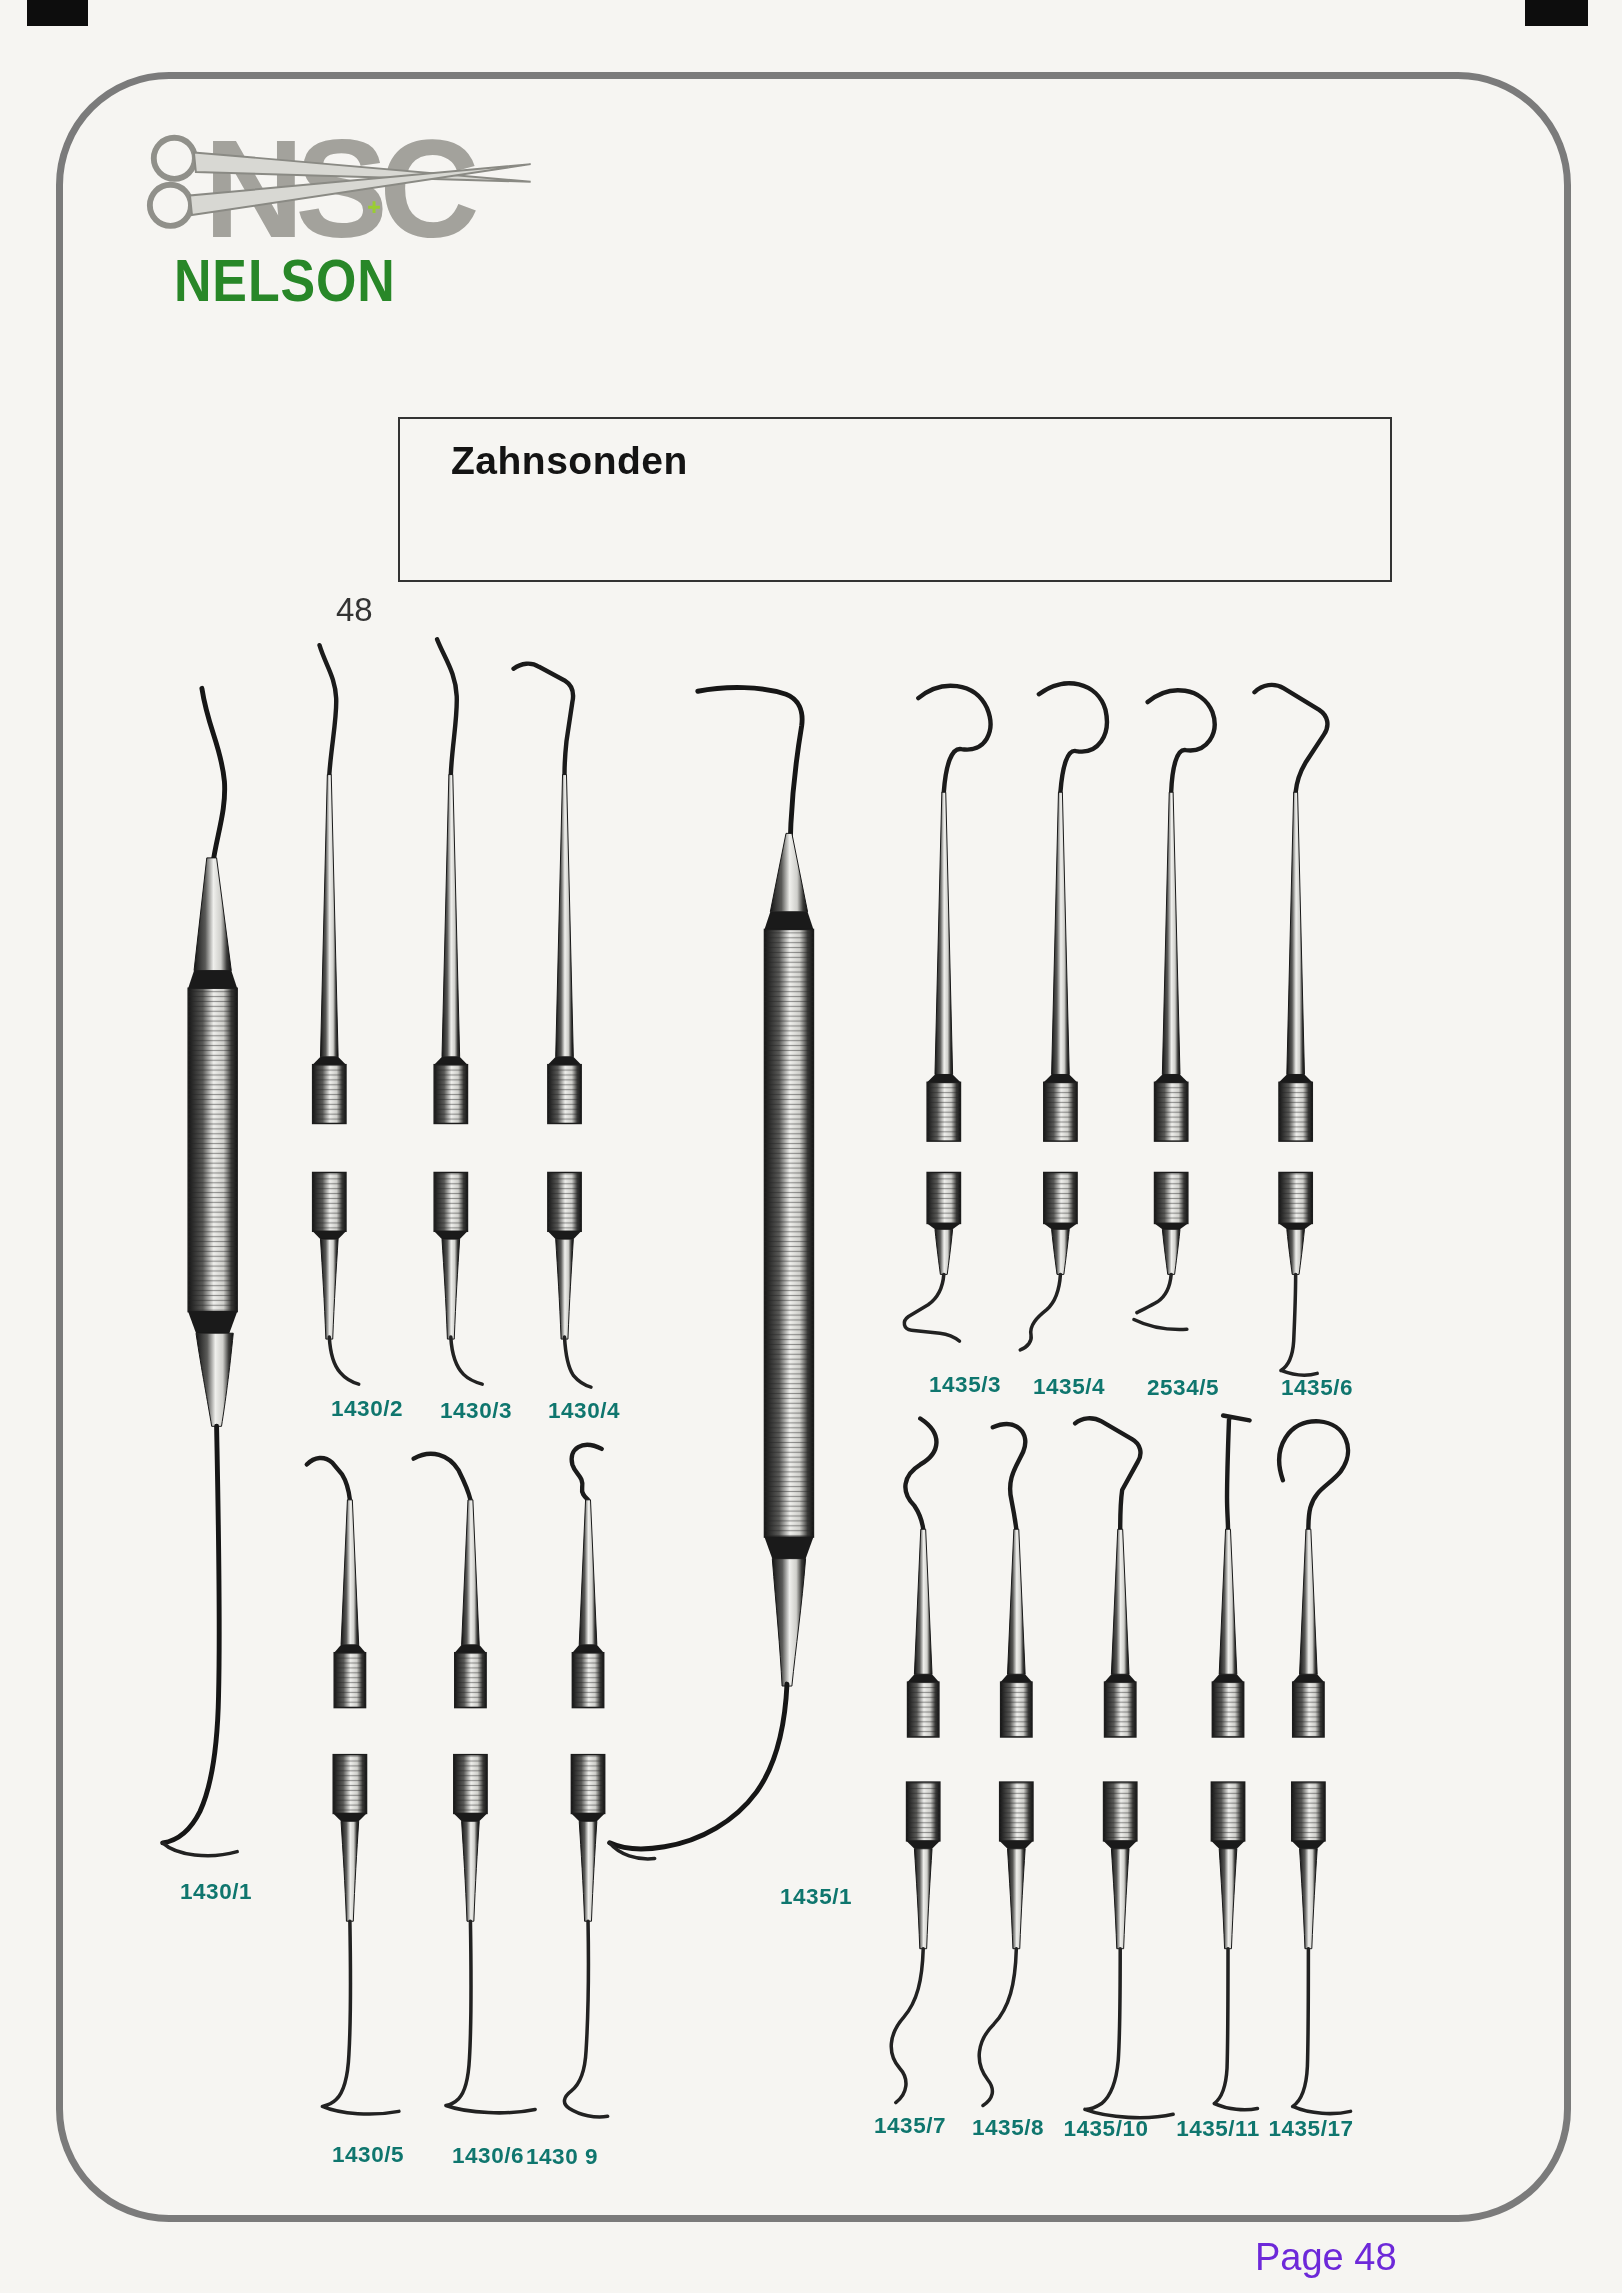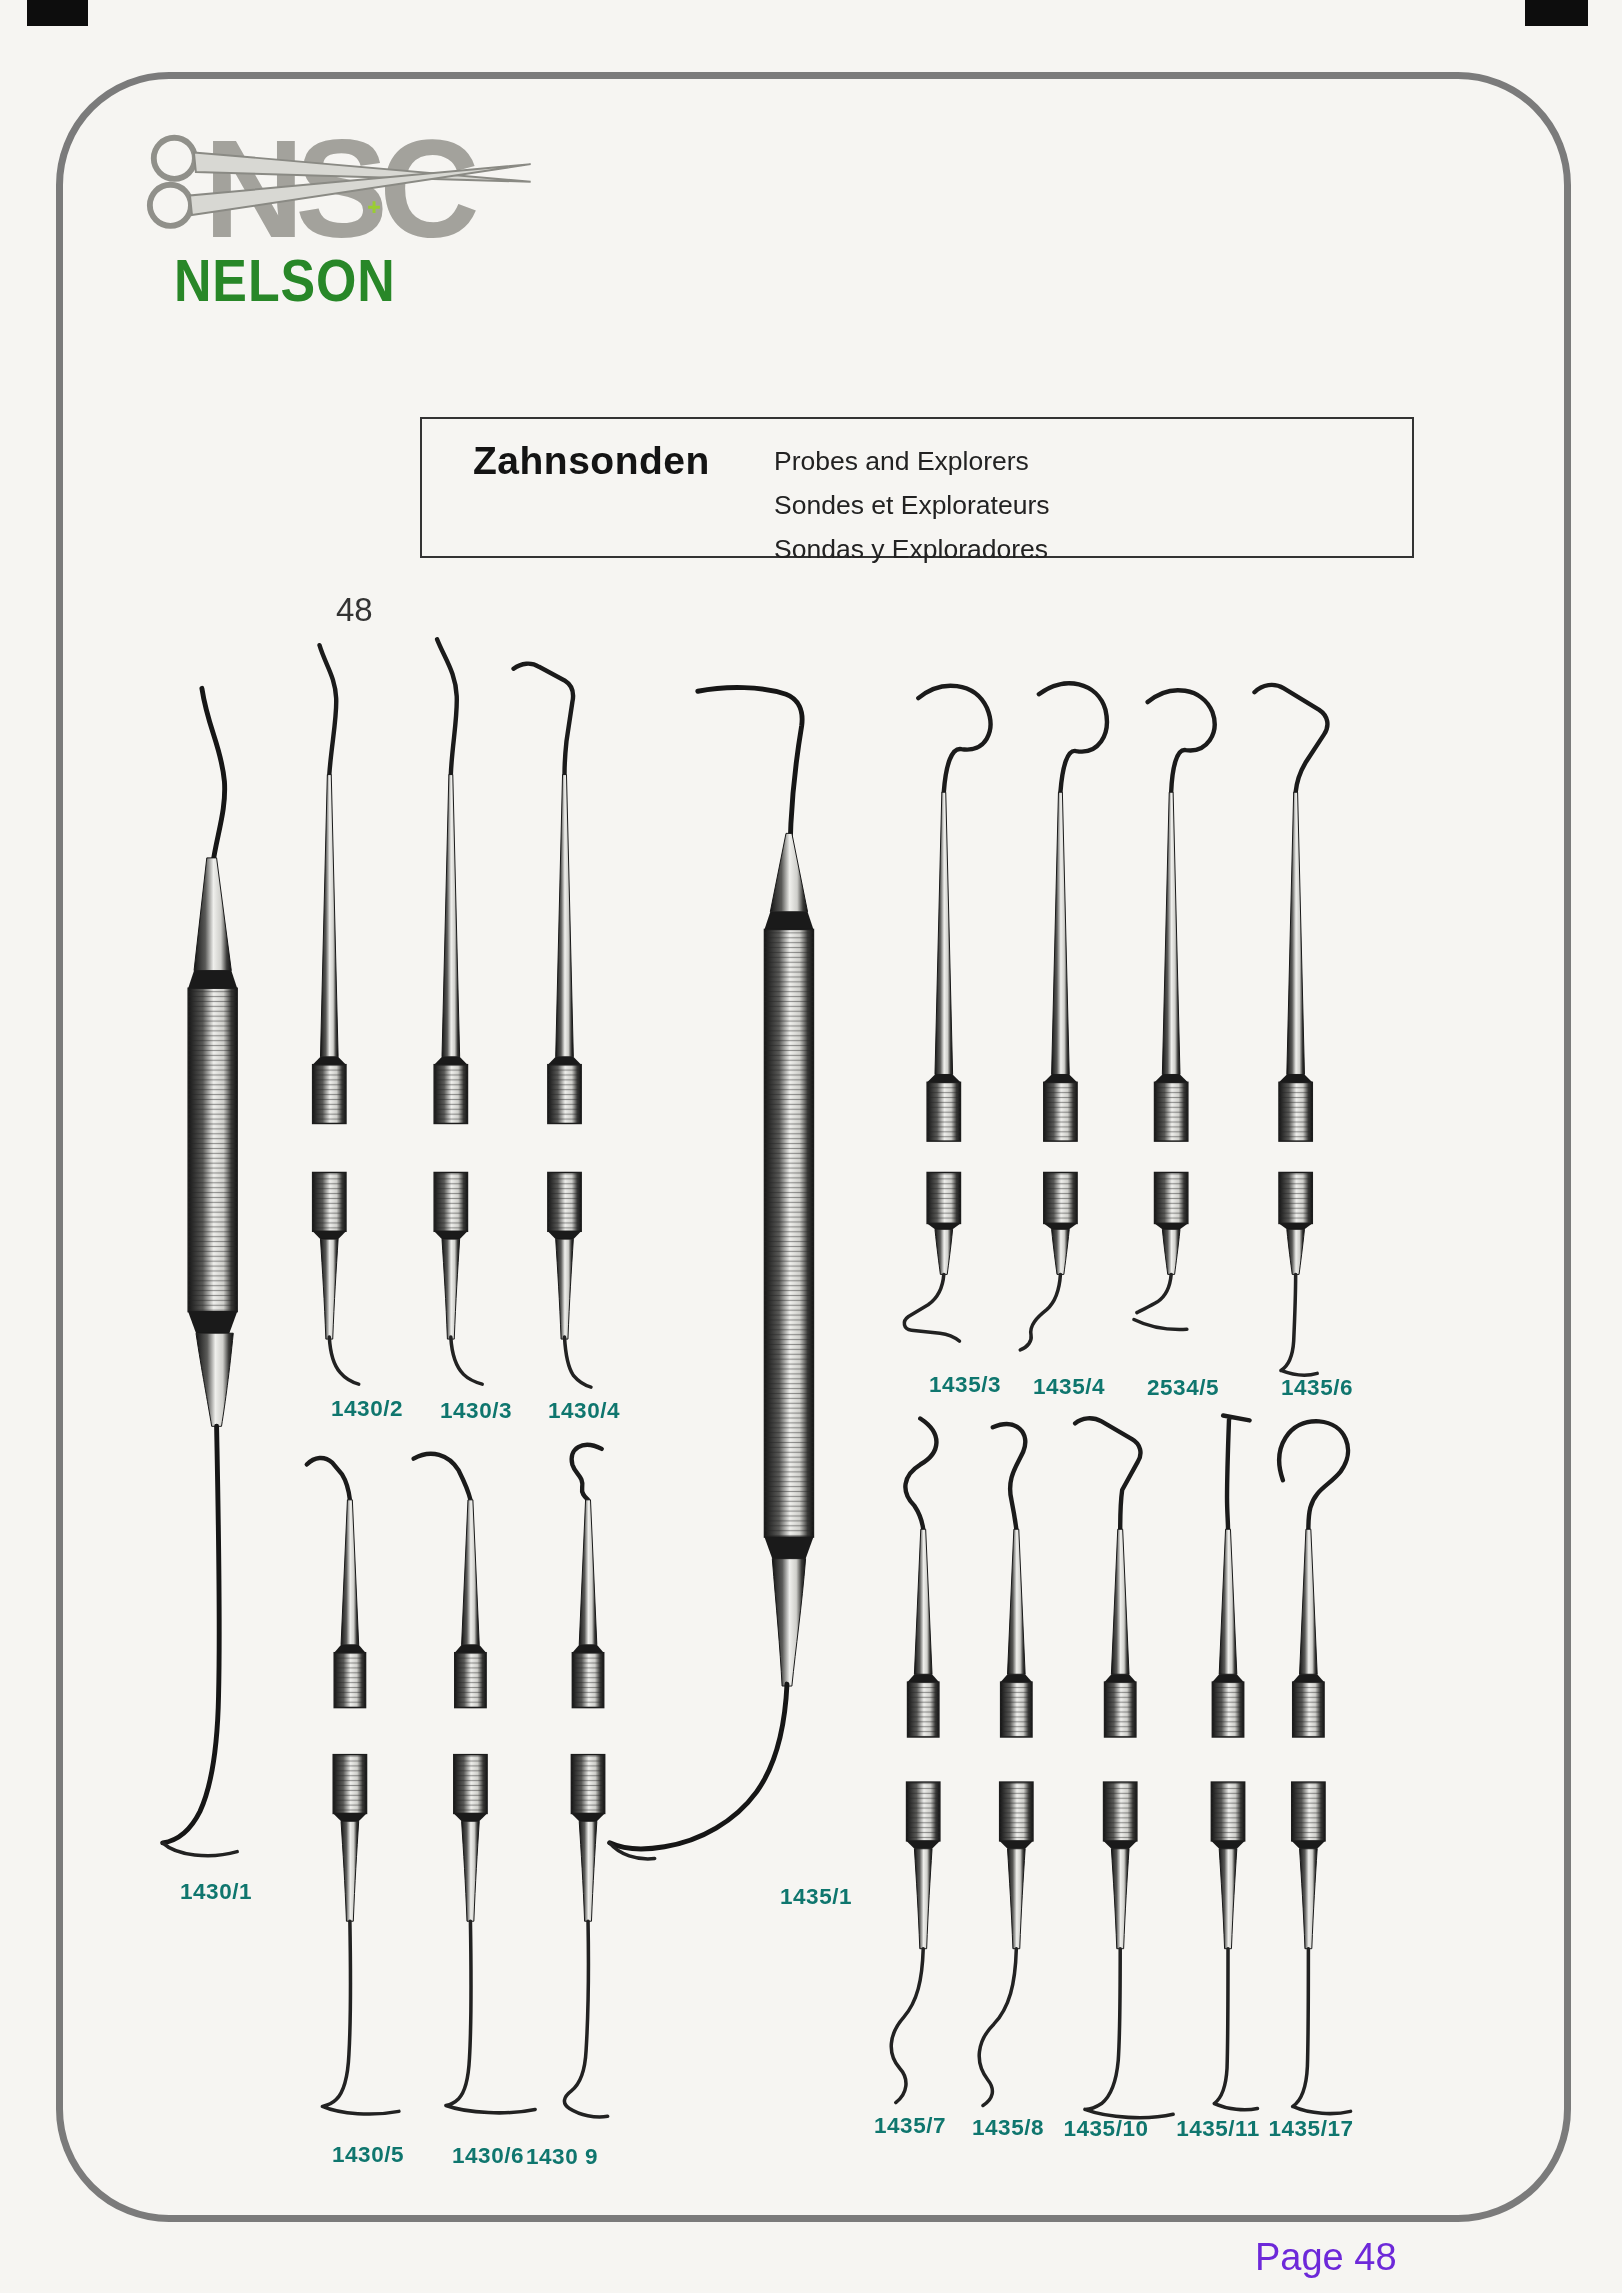--- a/index.html
+++ b/index.html
@@ -18,21 +18,21 @@
   
   .logo{position:absolute;left:88px;top:78px;width:529px;height:294px;}
   .logo svg{position:absolute;left:0;top:0;}
   .nelson{
     position:absolute;left:86px;top:169px;
     font-size:59px;font-weight:700;letter-spacing:1px;
     color:#288728;transform:scaleX(0.88);transform-origin:left top;
   }
   
   .title-box{
-    position:absolute;left:420px;top:417px;width:994px;height:141px;
+    position:absolute;left:398px;top:417px;width:994px;height:165px;
     border:2.9px solid #333;box-sizing:border-box;background:transparent;
   }
   .title-de{
     position:absolute;left:51px;top:19.6px;margin:0;
     font-size:39px;font-weight:700;letter-spacing:0.5px;color:#141414;
   }
   .subs{position:absolute;left:352px;top:19.6px;font-size:26.5px;color:#222;}
   .subs div{height:44px;line-height:44px;}
   .fig-num{position:absolute;left:336px;top:591px;font-size:33px;color:#333;}
   
@@ -65,25 +65,20 @@
         <path d="M 108 76 L 452 106 L 110 96 Z" fill="#d8d8d3" stroke="#8a8a84" stroke-width="2"></path>
         <path d="M 106 140 L 452 88 L 104 120 Z" fill="#d8d8d3" stroke="#8a8a84" stroke-width="2"></path>
         <path d="M 286 132 h 12 M 292 126 v 12" stroke="#9acd32" stroke-width="3"></path>
       </g>
     </svg>
     <div class="nelson">NELSON</div>
   </div>
 
   <div class="title-box">
     <h1 class="title-de">Zahnsonden</h1>
-    <div class="subs">
-      <div>Probes and Explorers</div>
-      <div>Sondes et Explorateurs</div>
-      <div>Sondas y Exploradores</div>
-    </div>
   </div>
 
   <div class="fig-num">48</div>
 
   <svg class="plate" width="1622" height="2294" viewBox="0 0 1655 2340">
     <defs>
       <linearGradient id="met" x1="0" y1="0" x2="1" y2="0">
         <stop offset="0" stop-color="#161616"></stop>
         <stop offset="0.30" stop-color="#5a5a58"></stop>
         <stop offset="0.52" stop-color="#efefec"></stop>

